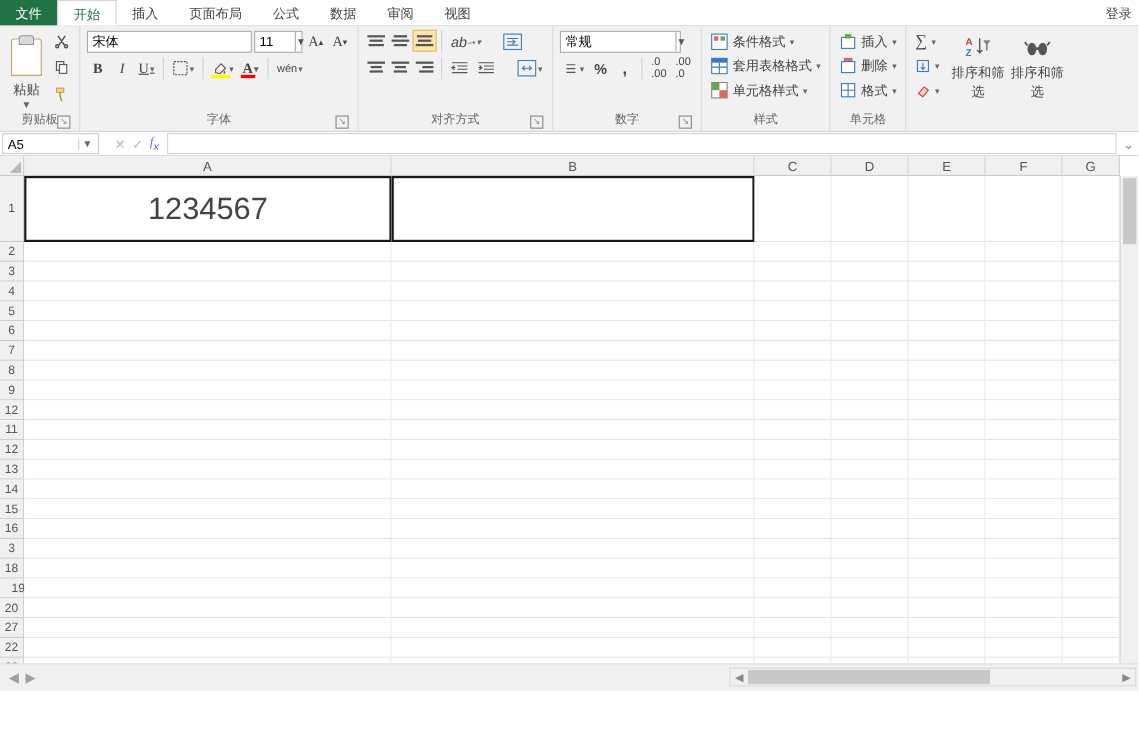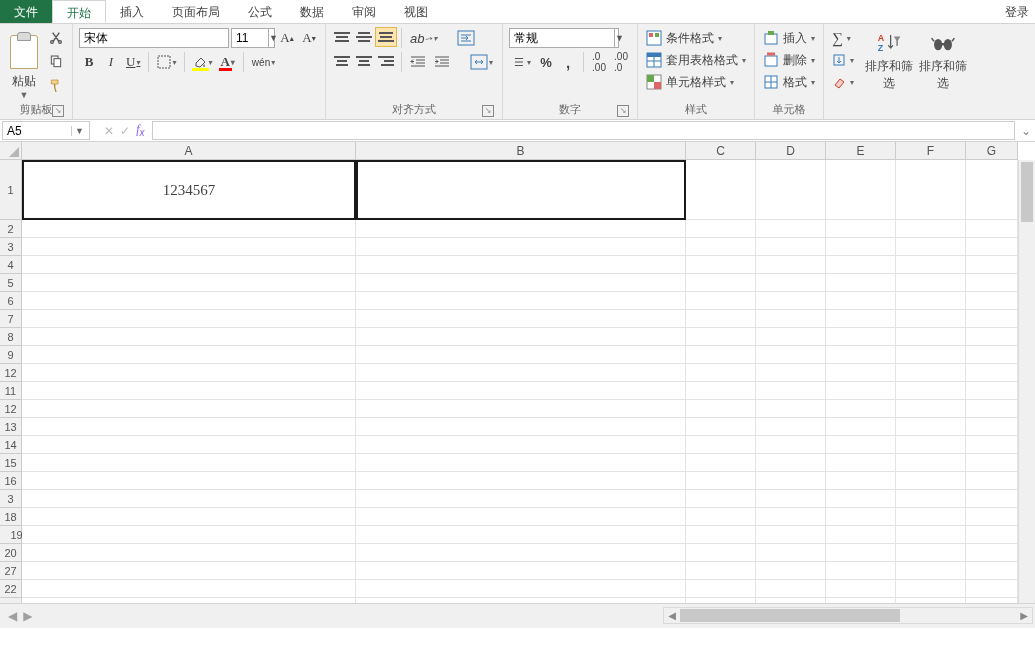--- a/index.html
+++ b/index.html
@@ -73,21 +73,21 @@
 .col-headers{display:flex;height:18px;}
 .corner{width:22px;height:18px;background:#f0f0f0;border-right:1px solid #ccc;border-bottom:1px solid #ccc;position:relative;cursor:pointer;}
 .corner::after{content:"";position:absolute;right:2px;bottom:2px;border:5px solid transparent;border-right-color:#b7b7b7;border-bottom-color:#b7b7b7;}
 .ch{background:#f0f0f0;border-right:1px solid #ccc;border-bottom:1px solid #ccc;text-align:center;font-size:12px;color:#555;line-height:18px;cursor:pointer;font-family:Arial;}
 .rows-area{display:flex;}
 .row-headers{display:flex;flex-direction:column;}
 .rh{width:22px;background:#f0f0f0;border-right:1px solid #ccc;border-bottom:1px solid #ccc;text-align:center;font-size:11px;color:#555;display:flex;align-items:center;justify-content:center;cursor:pointer;font-family:Arial;}
 .cells{position:relative;}
 .cellrow{display:flex;}
 .cell{border-right:1px solid #e3e3e3;border-bottom:1px solid #e3e3e3;font-size:12px;background:#fff;}
-.cell.bigcell{font-family:Liberation Serif, serif;font-size:15px;display:flex;align-items:center;justify-content:center;border:2px solid #1a1a1a !important;}
+.cell.bigcell{font-family:Liberation Sans, sans-serif;font-size:28px;display:flex;align-items:center;justify-content:center;border:2px solid #1a1a1a !important;}
 .right-scroll{position:absolute;right:0;top:18px;bottom:0;width:17px;background:#f0f0f0;border-left:1px solid #dadada;}
 .right-scroll .thumb{position:absolute;left:2px;right:2px;top:2px;height:60px;background:#c8c8c8;}
 
 
 .sheet-bar{display:flex;align-items:stretch;height:24px;background:#f0f0f0;}
 .sheet-nav{display:flex;align-items:center;gap:6px;padding:0 8px;color:#a0a0a0;}
 .sheet-nav span{cursor:pointer;}
 .sheet-tabs{display:flex;align-items:flex-end;}
 .stab{padding:0 14px;height:22px;line-height:22px;border:1px solid #ccc;border-bottom:none;background:#f0f0f0;margin-right:-1px;cursor:pointer;font-size:12px;position:relative;top:1px;}
 .stab.sel{background:#fff;border-bottom:1px solid #fff;color:#217346;font-weight:500;}
@@ -184,20 +184,21 @@
             <span class="caret">▾</span>
           </div>
         <div class="tbtn" style="font-family:serif;font-weight:bold">A<div class="colorbar" style="background:#ff0000"></div><span class="caret">▾</span></div>
         <div class="v-sep"></div>
         <div class="tbtn" style="font-size:10px">
             <span>wén</span>
             <span class="caret">▾</span>
           </div>
       </div>
     </div>
+    <div class="group-label"><span>字体</span><span class="group-dlg"></span></div>
   </div>
 
   <div class="group">
     <div class="group-body rows">
       <div class="btnrow">
         <div class="tbtn align-cell">
             <span style="width:100%"></span>
             <span style="width:70%"></span>
             <span style="width:85%"></span>
           </div>

